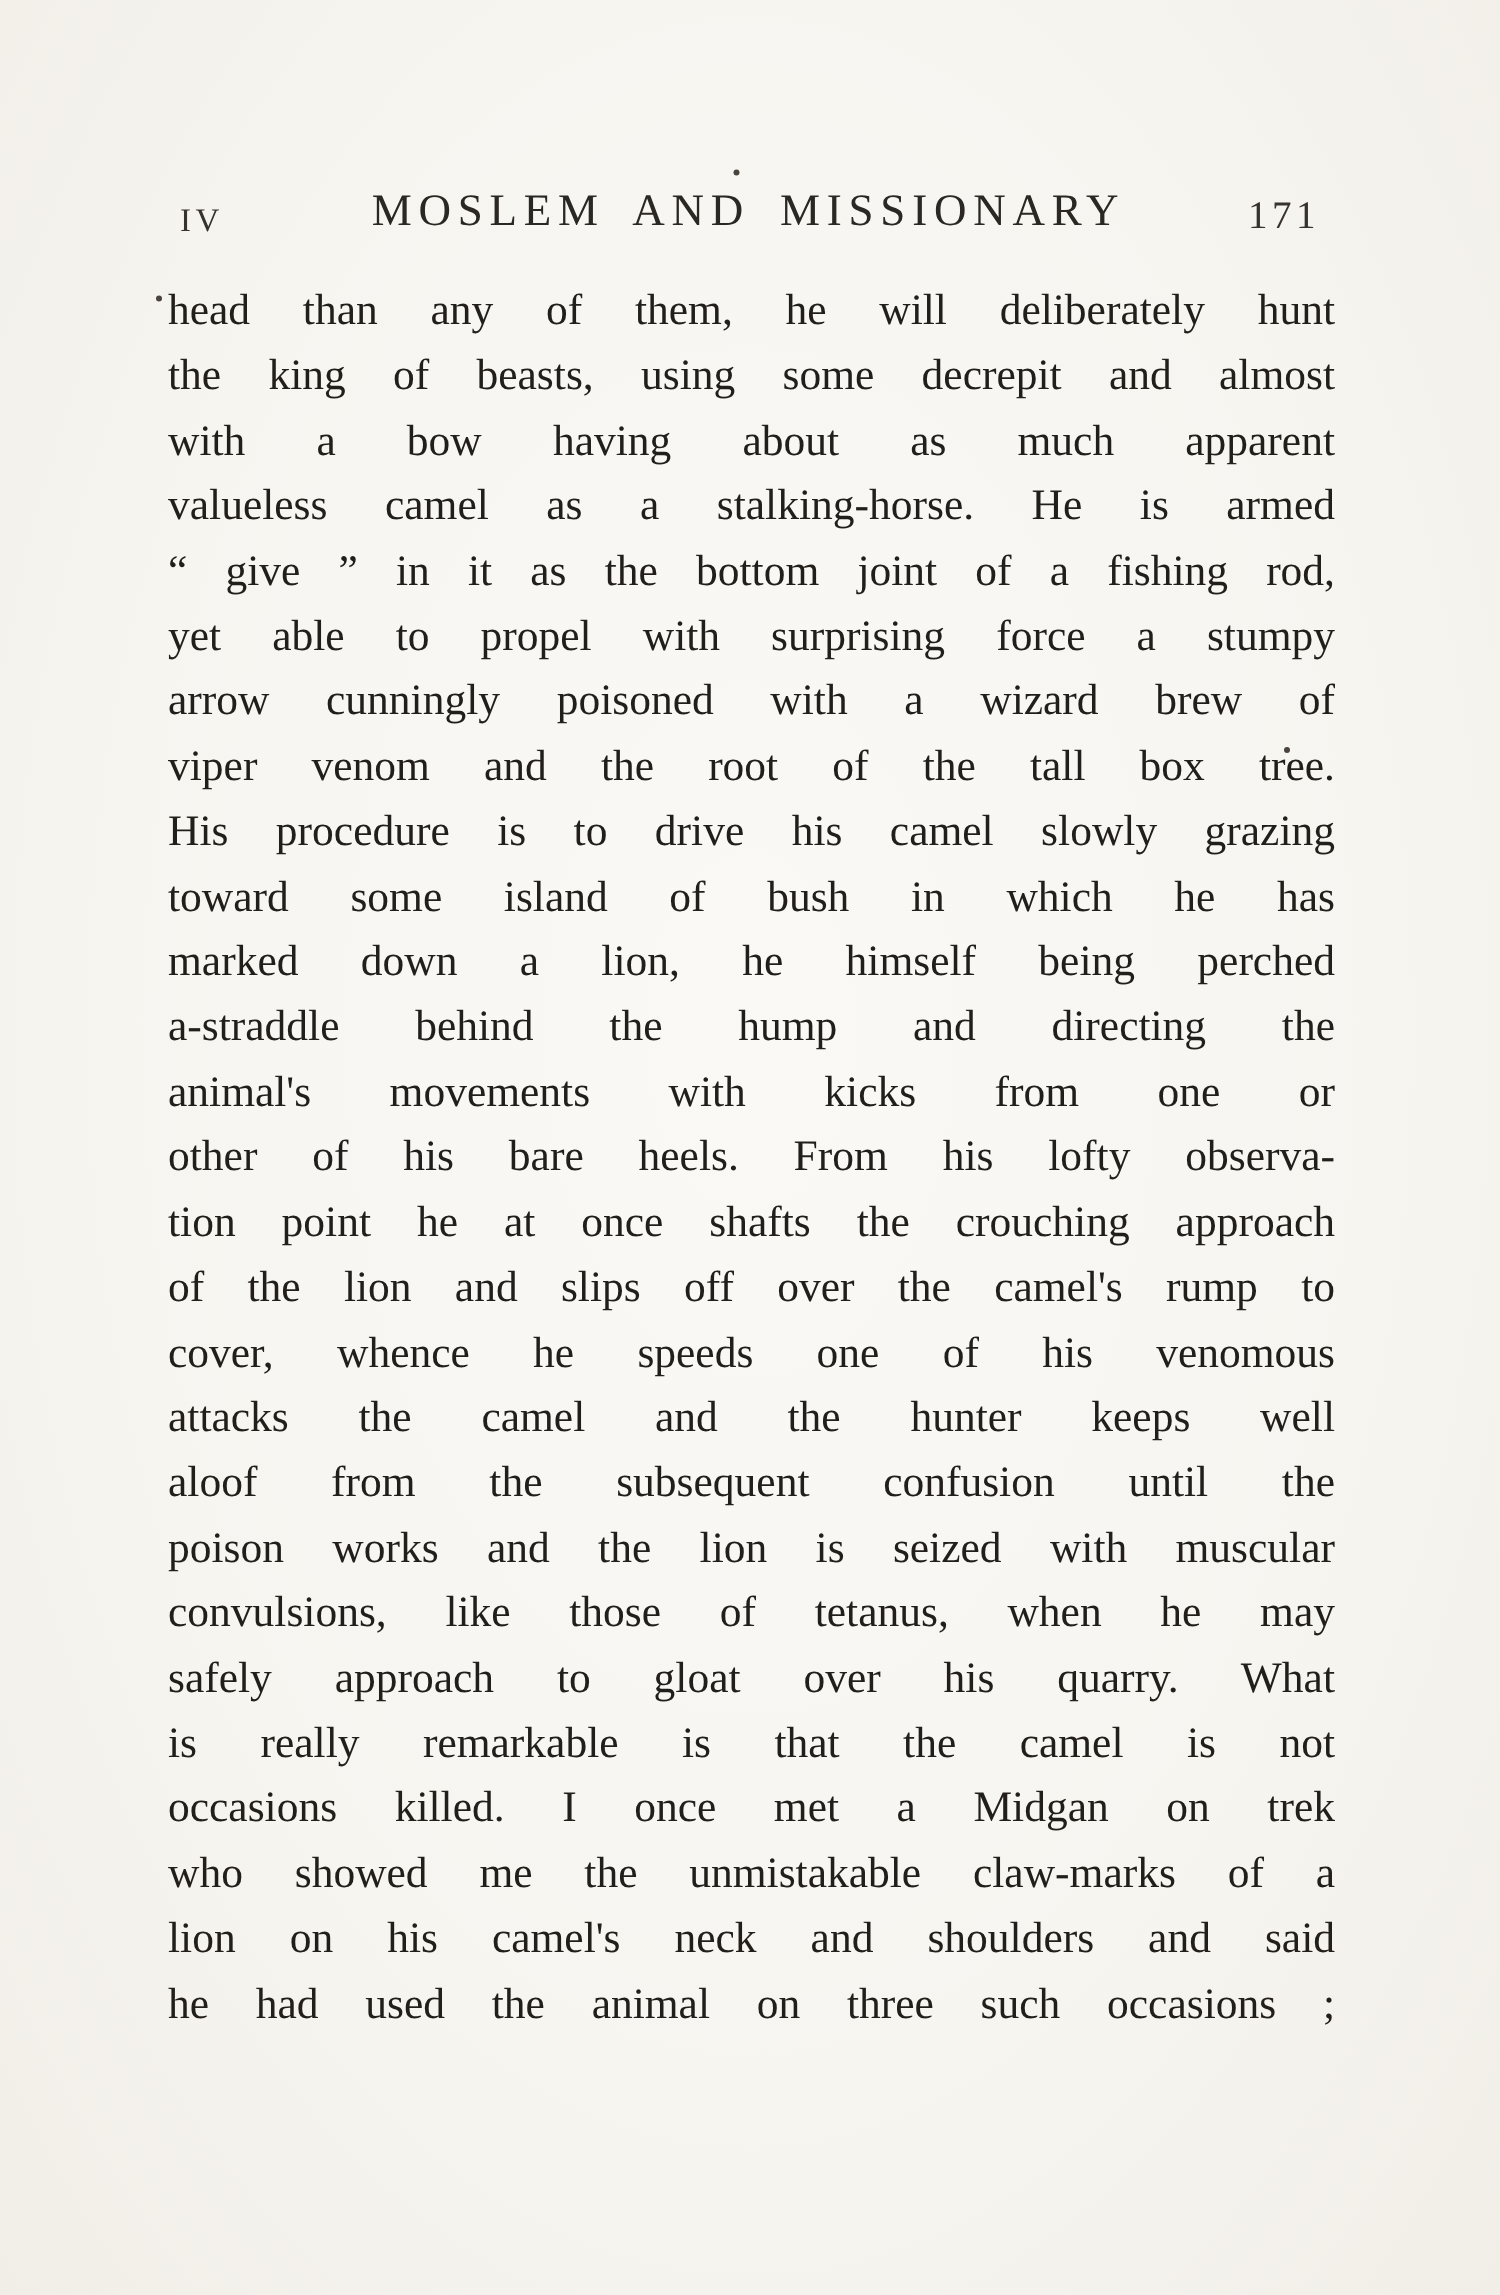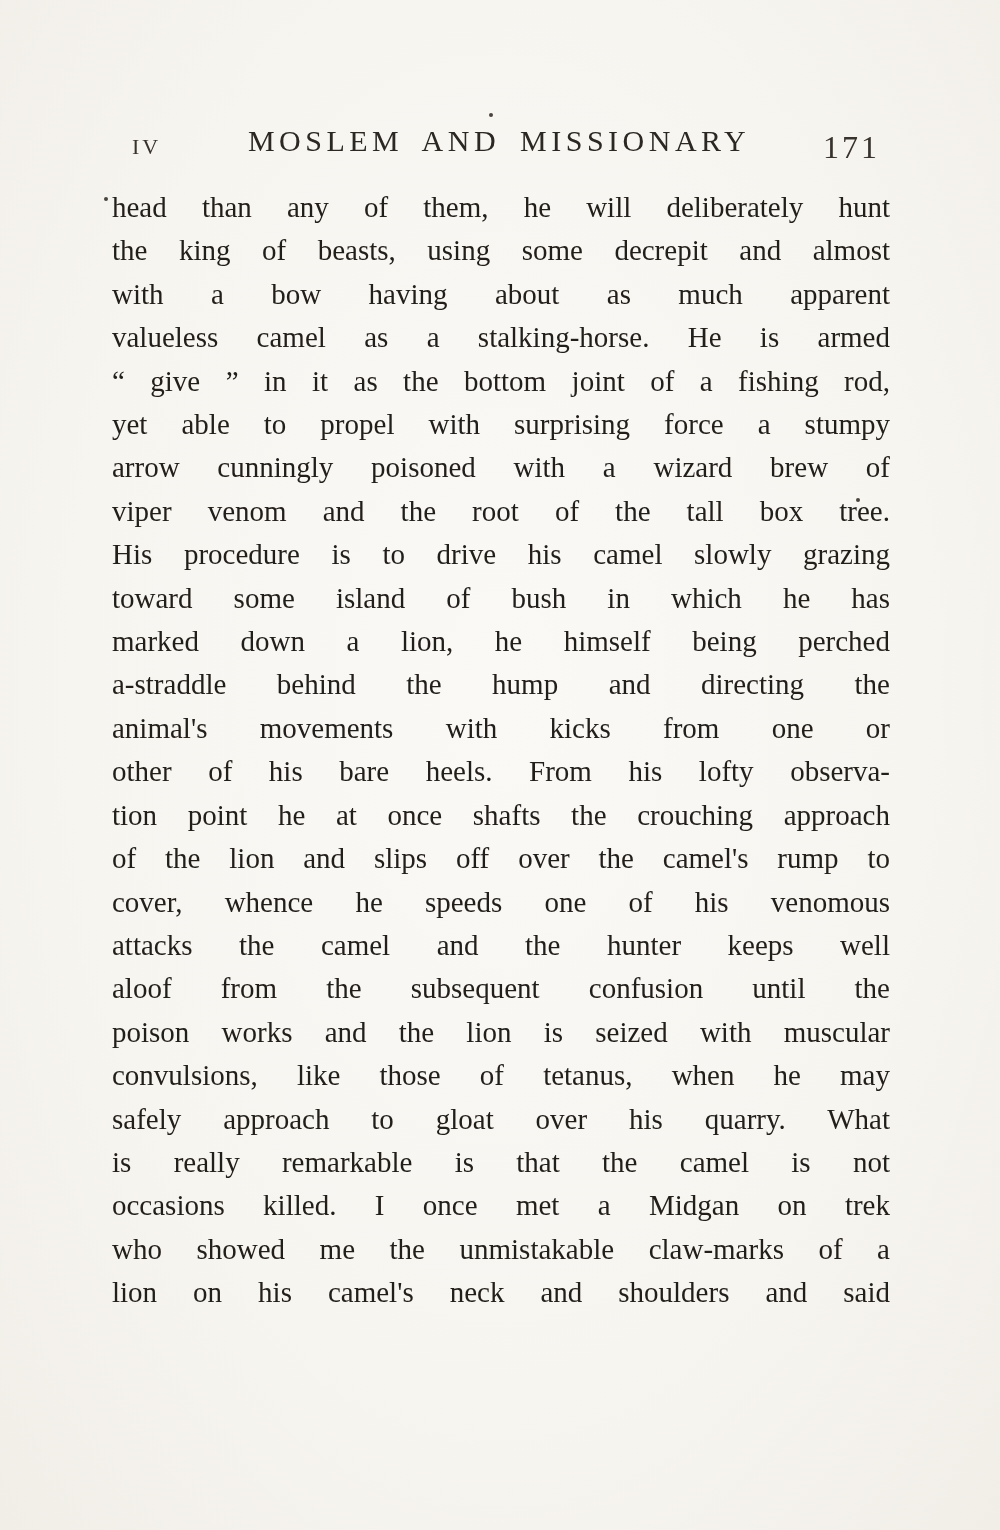--- a/index.html
+++ b/index.html
@@ -28,38 +28,37 @@
     right: 118px;
     height: 44px;
   }
   .chapter-number {
     position: absolute;
     left: 8px;
     top: 10px;
     font-size: 22px;
     letter-spacing: 3px;
     color: #37322c;
-    margin-left: 12px;
   }
   .running-title {
     position: absolute;
     left: 4px;
     right: 0;
     top: 0;
     text-align: center;
     font-size: 30px;
     letter-spacing: 4.5px;
     word-spacing: 8px;
     color: #2b2722;
   }
   .page-number {
     position: absolute;
     right: 2px;
     top: 5px;
-    font-size: 32px;
+    font-size: 26px;
     letter-spacing: 3px;
     color: #37322c;
   }
   .body-text {
     position: absolute;
     top: 186px;
     left: 112px;
     width: 778px;
   }
   .text-line {
@@ -113,15 +112,16 @@
     <div class="text-line">cover, whence he speeds one of his venomous</div>
     <div class="text-line">attacks the camel and the hunter keeps well</div>
     <div class="text-line">aloof from the subsequent confusion until the</div>
     <div class="text-line">poison works and the lion is seized with muscular</div>
     <div class="text-line">convulsions, like those of tetanus, when he may</div>
     <div class="text-line">safely approach to gloat over his quarry.  What</div>
     <div class="text-line">is really remarkable is that the camel is not</div>
     <div class="text-line">occasions killed.  I once met a Midgan on trek</div>
     <div class="text-line">who showed me the unmistakable claw-marks of a</div>
     <div class="text-line">lion on his camel's neck and shoulders and said</div>
+    <div class="text-line">he had used the animal on three such occasions ;</div>
   </div>
 
 </div>
 
 </body></html>

